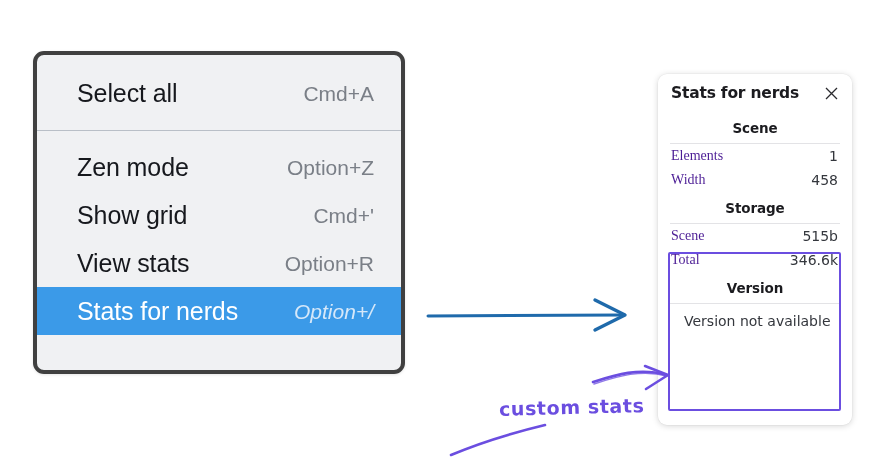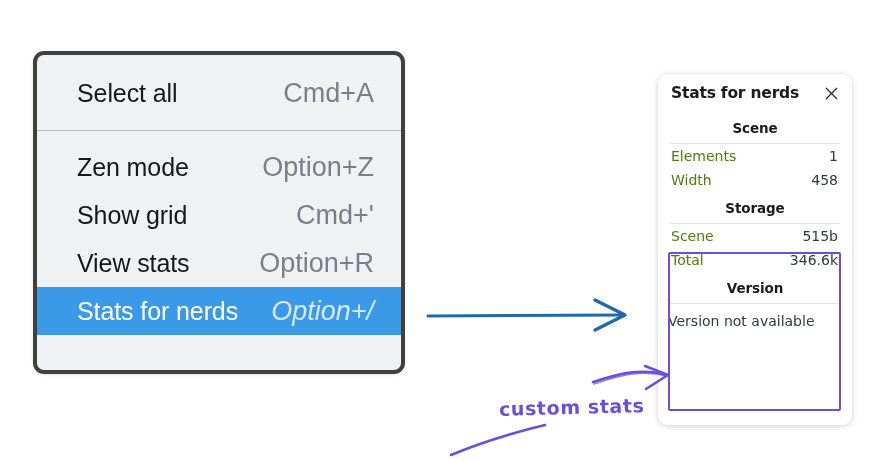--- a/index.html
+++ b/index.html
@@ -49,21 +49,21 @@
     box-sizing: border-box;
     cursor: default;
   }
   .menu-item .mi-label {
     font-size: 25px;
     color: #16181d;
     letter-spacing: -0.1px;
     line-height: 1;
   }
   .menu-item .mi-shortcut {
-    font-size: 27px;
+    font-size: 21px;
     color: #7a7f87;
     line-height: 1;
     text-align: right;
   }
   .menu-item.is-selected {
     background: #3b9ae8;
   }
   .menu-item.is-selected .mi-label { color: #ffffff; }
   .menu-item.is-selected .mi-shortcut { color: #d6e8f9; font-style: italic; }
   .menu-footer { height: 18px; }
@@ -121,26 +121,26 @@
   }
   .sp-row {
     display: flex;
     align-items: center;
     justify-content: space-between;
     height: 24px;
     padding: 0 4px 0 3px;
     font-size: 14px;
     color: #2e3035;
   }
-  .sp-row .sp-key { color: #4d7c0f; }
+  .sp-row .sp-key { color: #4c1d95; font-family: Liberation Serif, serif; }
   .sp-row .sp-val { color: #34373d; }
   .sp-fullrow {
     font-size: 14px;
     color: #34373d;
-    padding: 5px 4px 0 0;
+    padding: 5px 4px 0 16px;
     height: 24px;
     display: flex;
     align-items: center;
   }
 
   
   #custom-stats-box {
     position: absolute;
     left: 668px;
     top: 252px;

